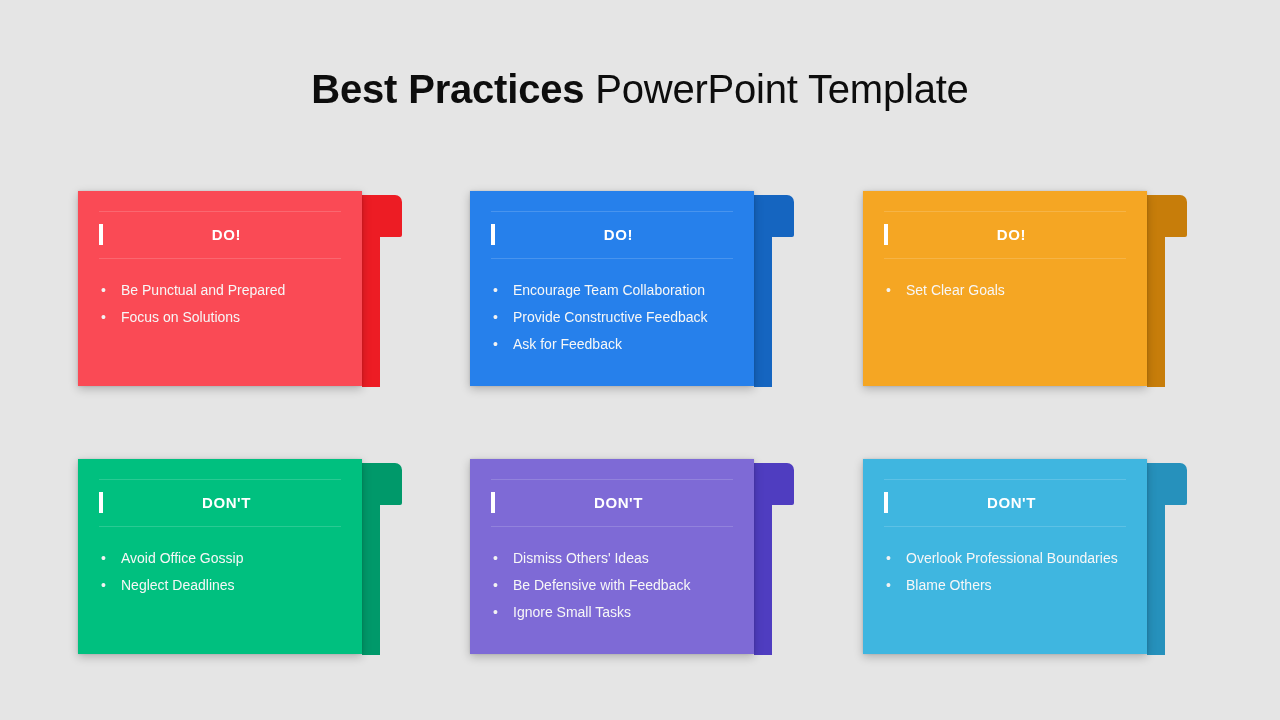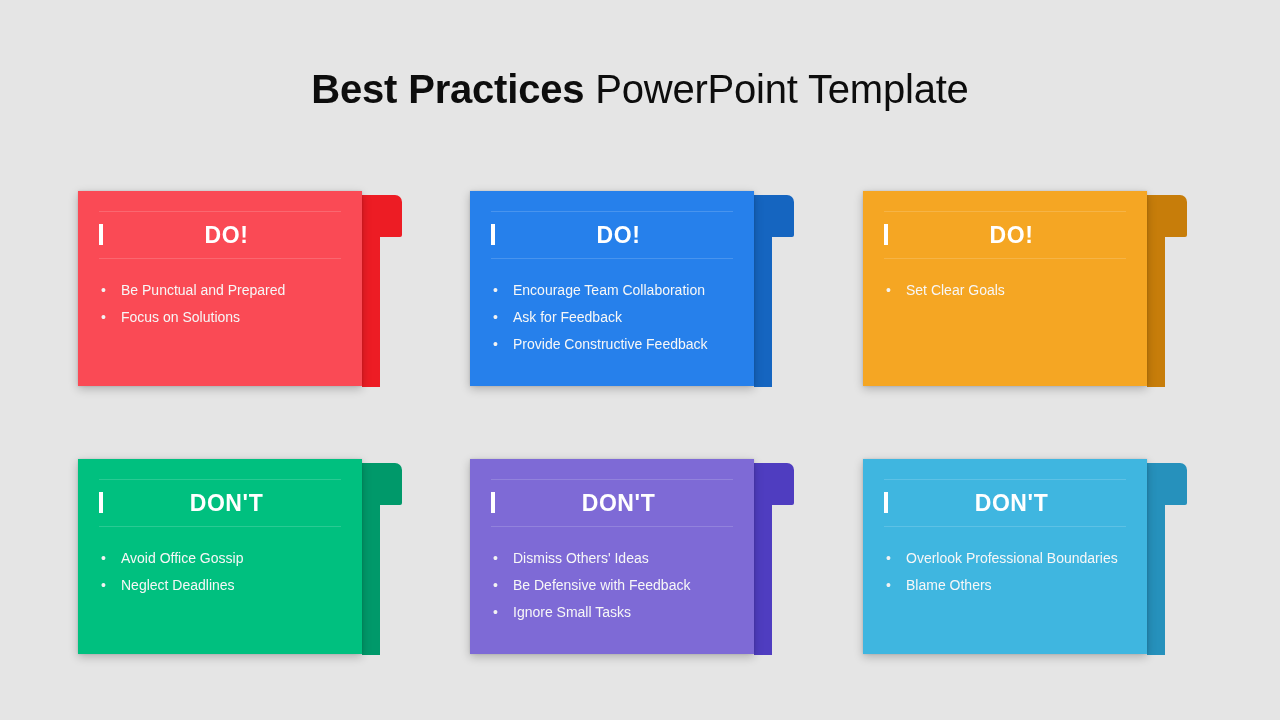--- a/index.html
+++ b/index.html
@@ -114,21 +114,21 @@
 
   .card-title {
     position: absolute;
     left: 34px;
     top: 0;
     width: 229px;
     height: 48px;
     line-height: 48px;
     text-align: center;
     color: #ffffff;
-    font-size: 23px;
+    font-size: 15px;
     font-weight: bold;
     letter-spacing: 0.6px;
   }
 
   
   .bullets {
     position: absolute;
     left: 21px;
     top: 86px;
     width: 252px;
@@ -186,22 +186,22 @@
         <div class="tab-head" style="background: rgb(21, 101, 192);"></div>
         <div class="panel" style="background: rgb(38, 128, 235);">
           <div class="card-header">
             <div class="rule top" style="background: rgba(255, 255, 255, 0.16);"></div>
             <div class="accent-bar"></div>
             <div class="card-title">DO!</div>
             <div class="rule bottom" style="background: rgba(255, 255, 255, 0.16);"></div>
           </div>
           <ul class="bullets">
             <li>Encourage Team Collaboration</li>
+            <li>Provide Constructive Feedback</li>
             <li>Ask for Feedback</li>
-            <li>Provide Constructive Feedback</li>
           </ul>
         </div>
       </div>
       <div class="card" style="left: 863px; top: 191px;">
         <div class="tab-body" style="background: rgb(199, 125, 10);"></div>
         <div class="tab-head" style="background: rgb(199, 125, 10);"></div>
         <div class="panel" style="background: rgb(245, 166, 35);">
           <div class="card-header">
             <div class="rule top" style="background: rgba(255, 255, 255, 0.16);"></div>
             <div class="accent-bar"></div>

